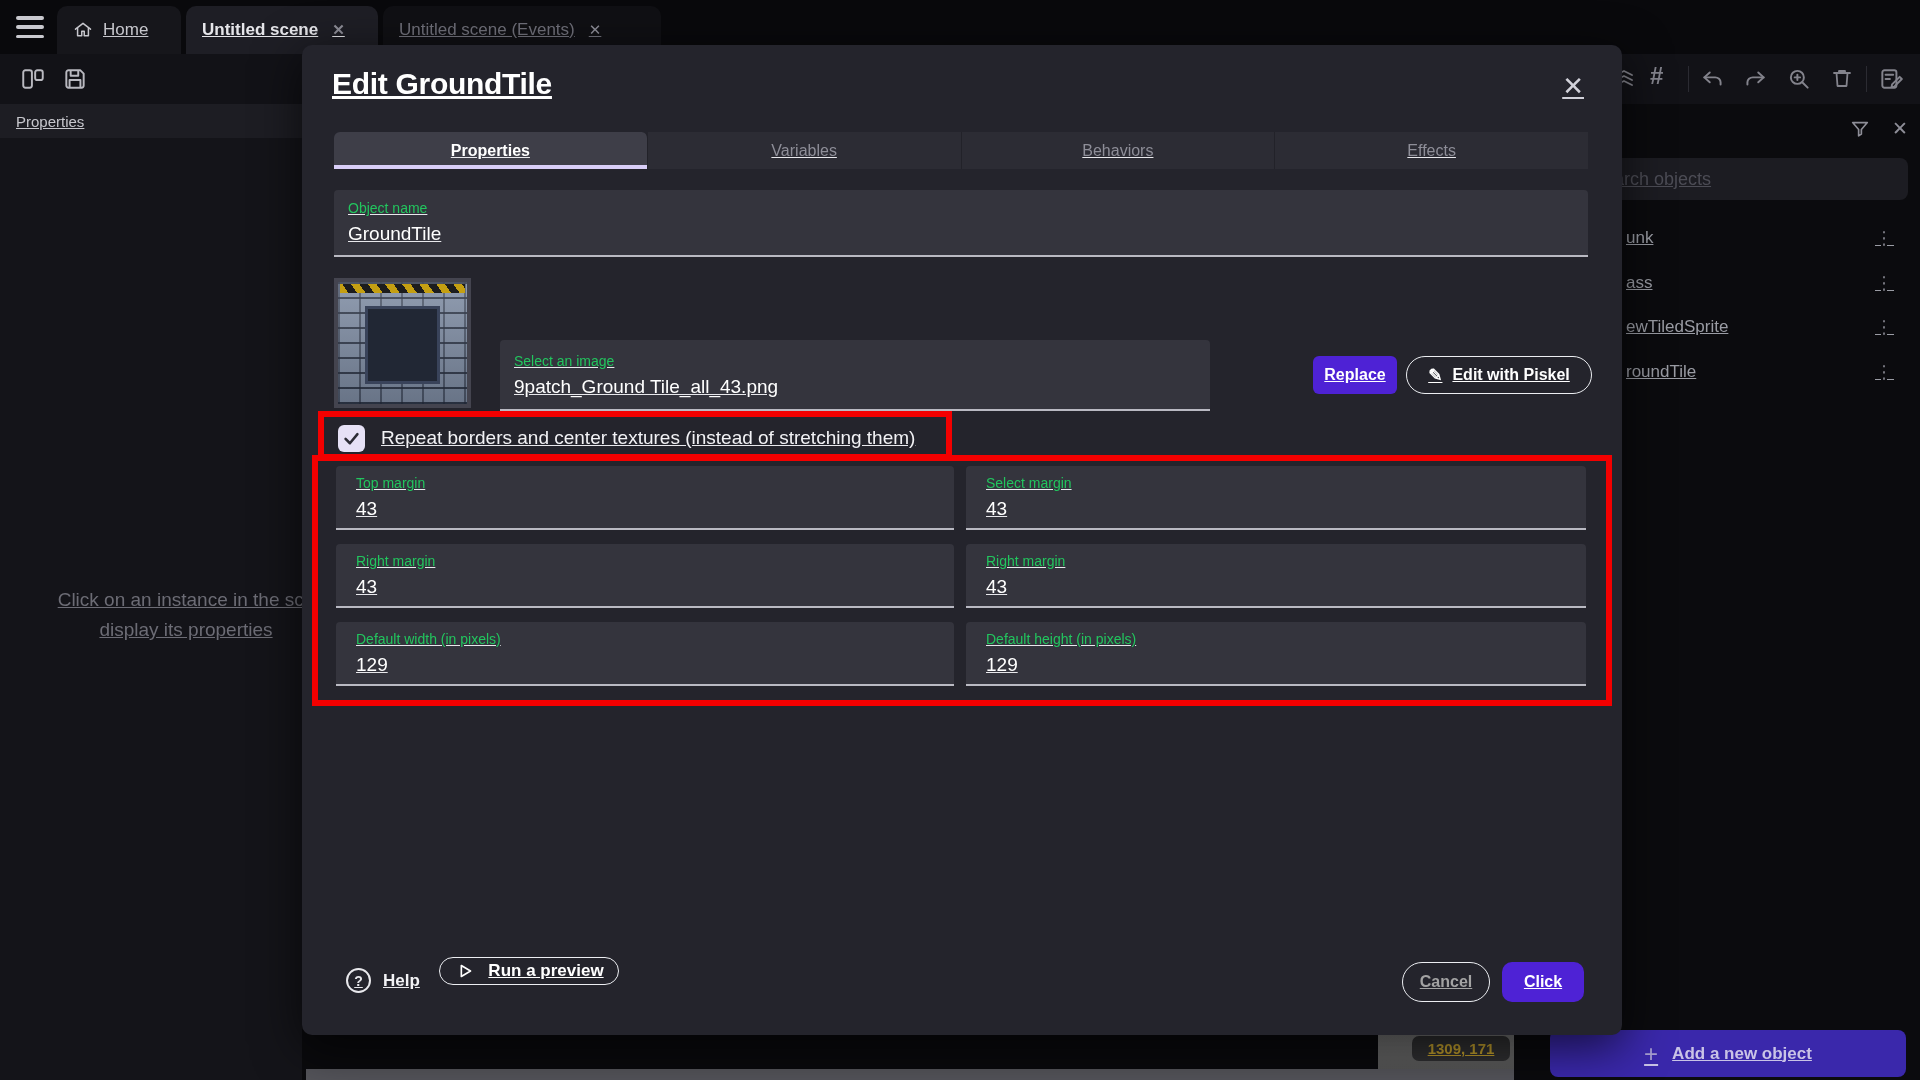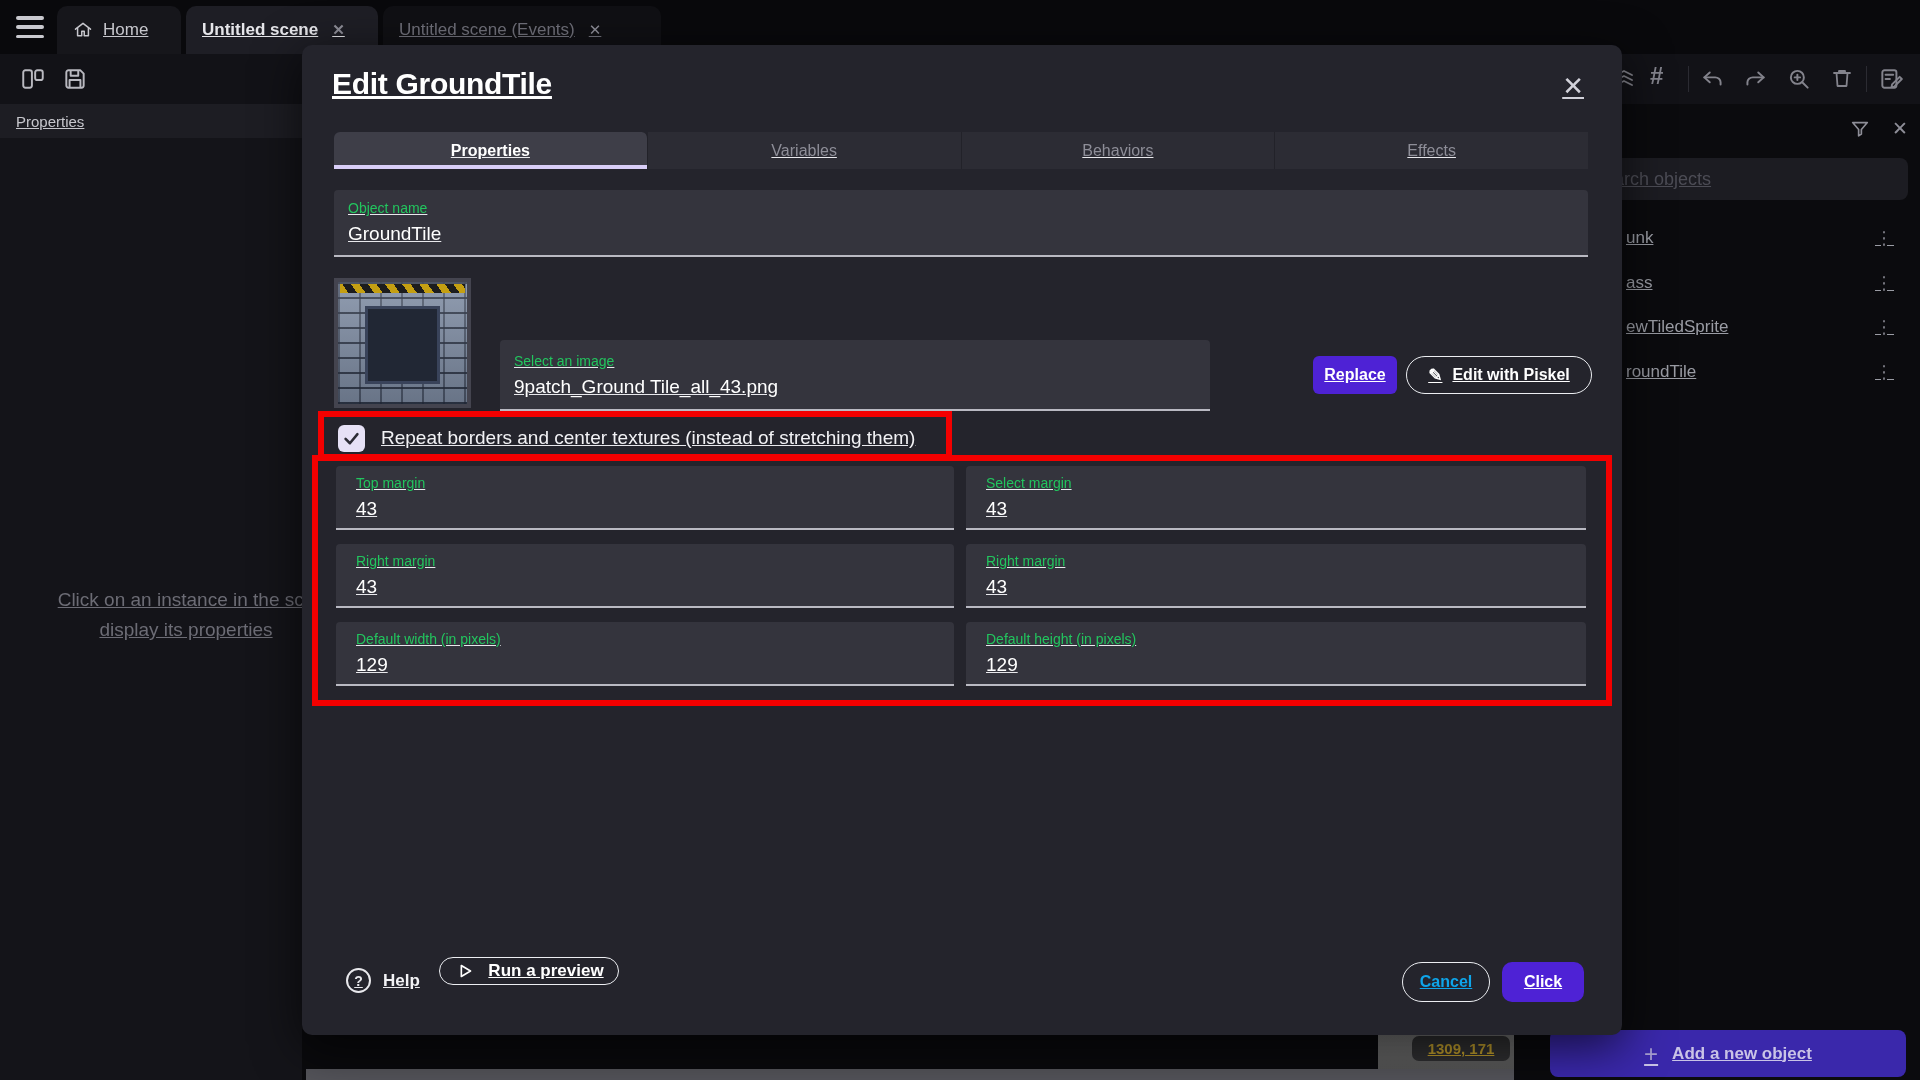--- a/index.html
+++ b/index.html
@@ -78,21 +78,21 @@
 
   .fgrid-field { position:absolute; height:64px; padding-top:9px;padding-left:20px; }
   .fcol-l { left:34px; width:618px; }
   .fcol-r { left:664px; width:620px; }
   .frow-1 { top:421px; } .frow-2 { top:499px; } .frow-3 { top:577px; }
 
   .help-row { left:44px; top:923px; display:flex; align-items:center; gap:12px; cursor:pointer; }
   .qcircle { width:25px; height:25px; border:2px solid #e8e8ec; border-radius:50%; display:flex; align-items:center; justify-content:center; font-size:14px; font-weight:bold; color:#e8e8ec; }
   .help-label { font-size:17px; font-weight:bold; color:#f2f2f5; }
   .btn-preview { left:137px; top:912px; width:180px; height:28px; border:1.5px solid #eceef2; border-radius:23px; font-size:17px; color:#fff; gap:12px; background:transparent; }
-  .btn-cancel { left:1100px; top:917px; width:88px; height:40px; border:1.5px solid #eceef2; border-radius:20px; font-size:16px; color:#0ea5e9; background:transparent; }
+  .btn-cancel { left:1100px; top:917px; width:88px; height:40px; border:1.5px solid #eceef2; border-radius:20px; font-size:16px; color:#a3a3a3; background:transparent; }
   .btn-apply { left:1200px; top:917px; width:82px; height:40px; background:#4e22d5; border-radius:10px; font-size:16px; color:#fff; }
 
   
   .red-rect { border:6px solid #f30000; z-index:30; pointer-events:none; }
   .red-1 { left:318px; top:411px; width:634px; height:49px; }
   .red-2 { left:312px; top:455px; width:1300px; height:251px; }
 </style>
 </head>
 <body>
 

